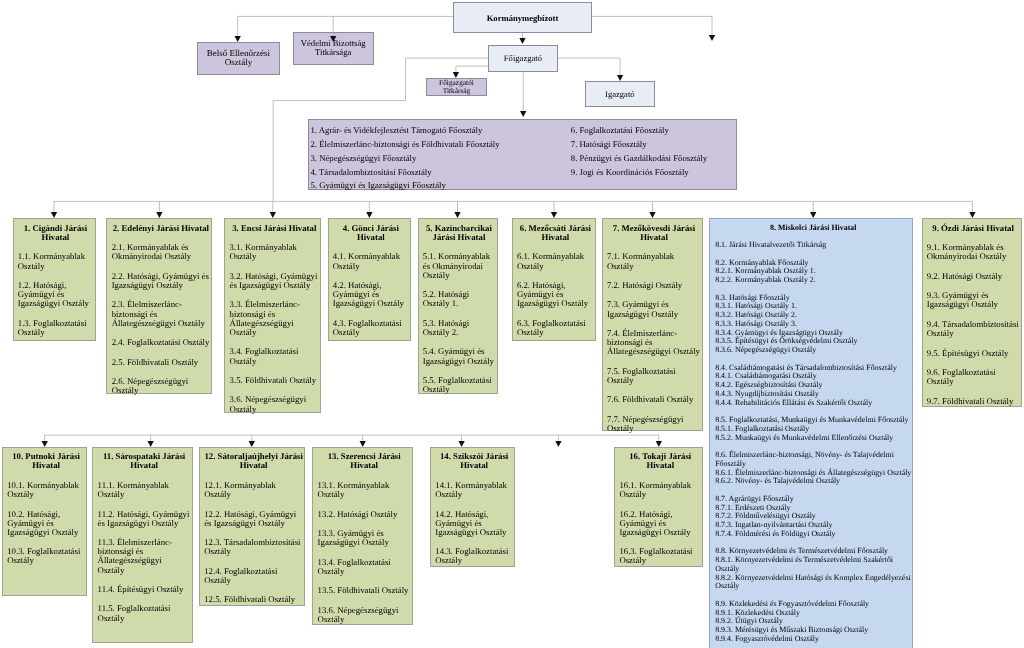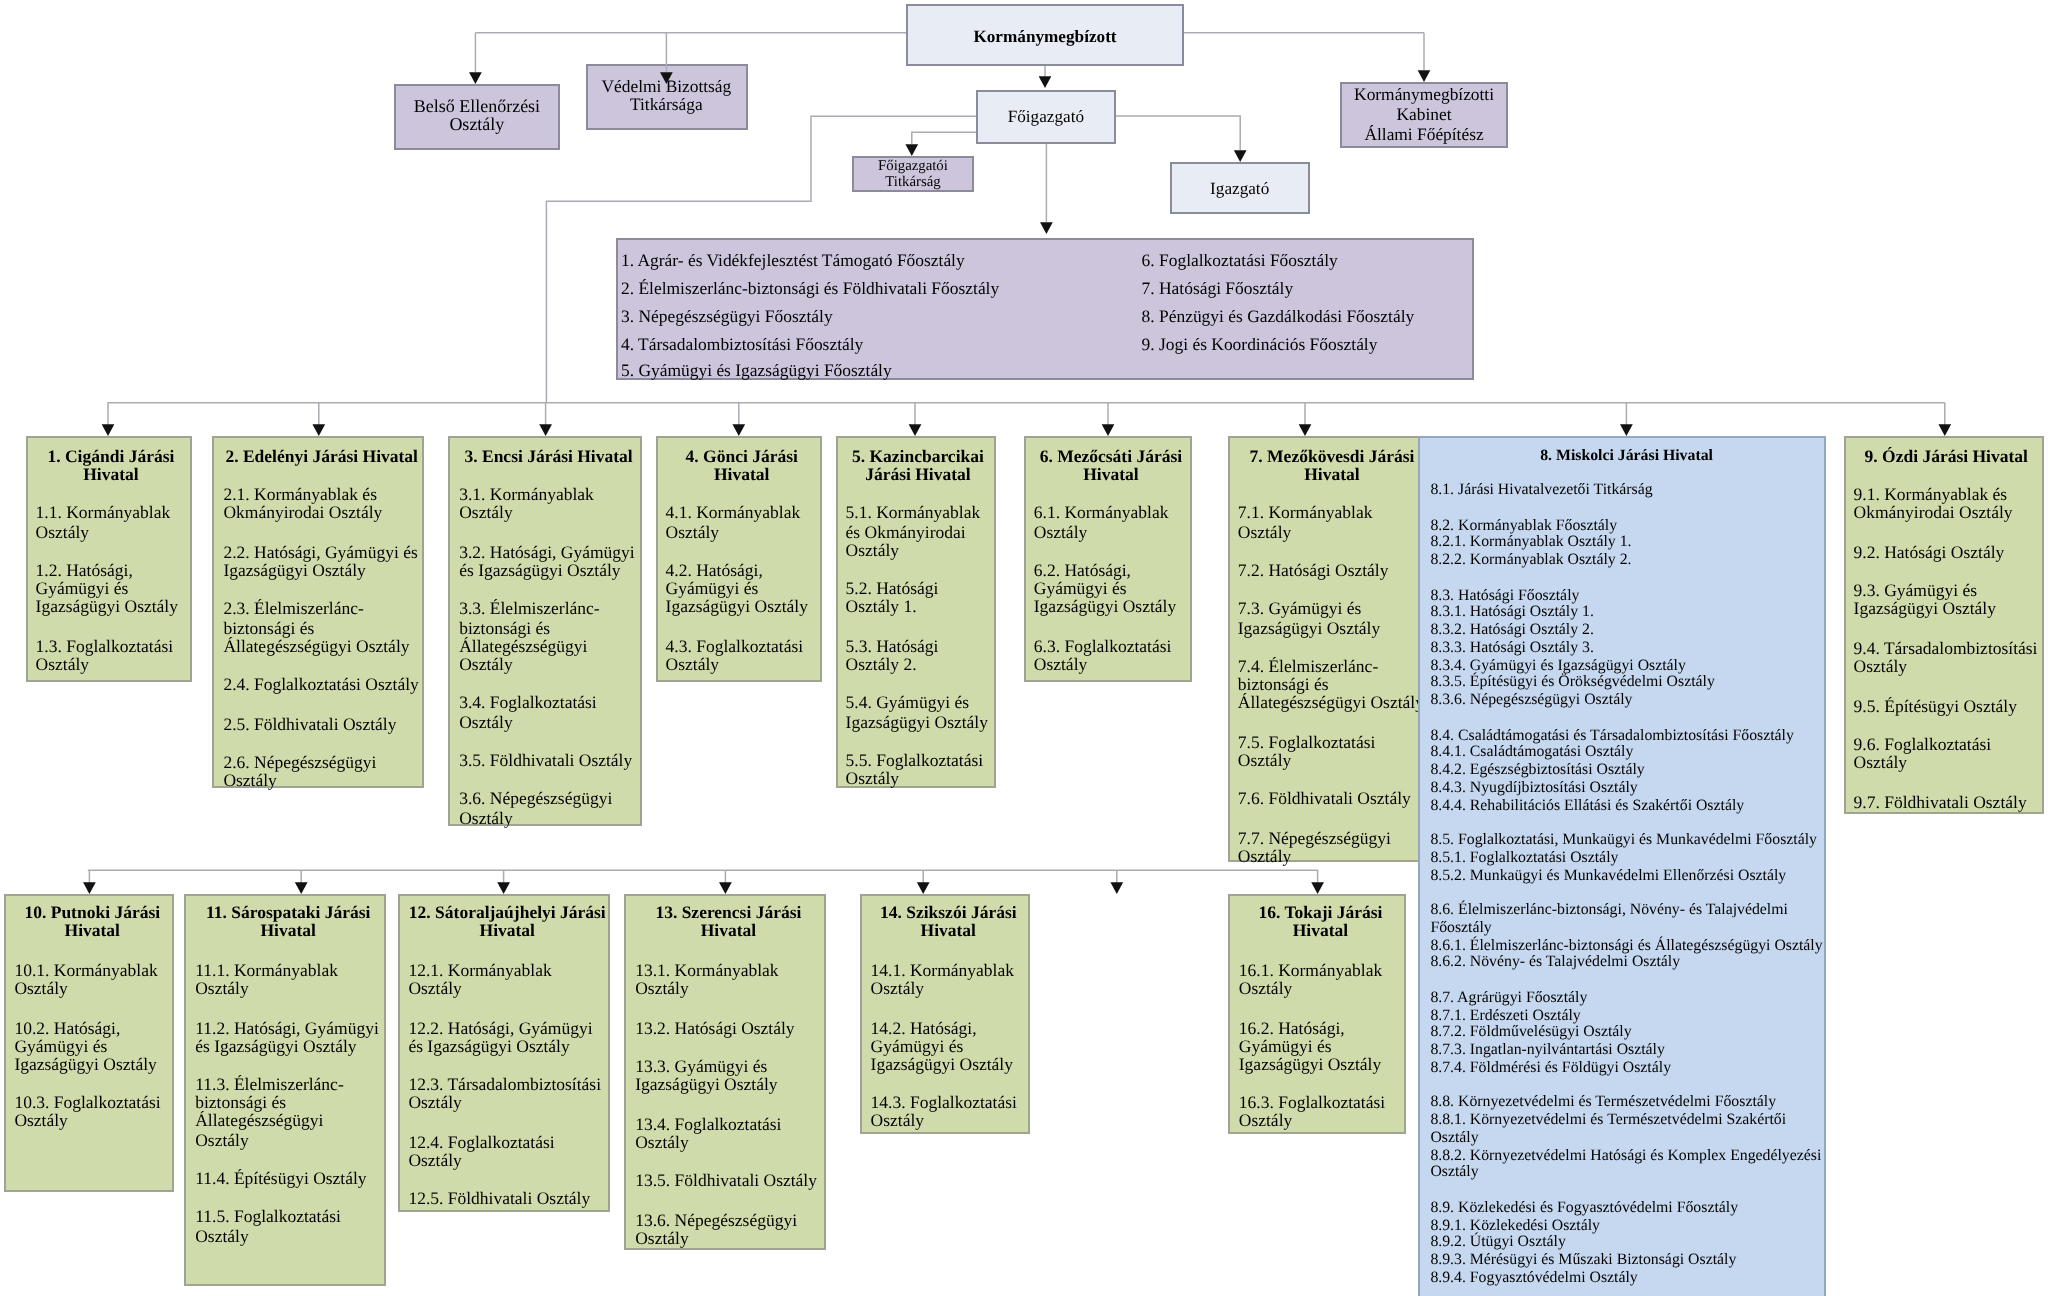--- a/index.html
+++ b/index.html
@@ -36,25 +36,20 @@
       <span class="bold" style="font-size:8.6px;line-height:10px">Kormánymegbízott</span>
     </div>
 <div class="box purple ctr" style="left:196.8px;top:41.9px;width:83.3px;height:32.7px;">
       <span class="" style="font-size:9.0px;line-height:9.6px;display:block">Belső Ellenőrzési</span>
       <span class="" style="font-size:9.0px;line-height:9.6px;display:block">Osztály</span>
     </div>
 <div class="box purple ctr" style="left:292.6px;top:32px;width:81.2px;height:32.7px;">
       <span class="" style="font-size:8.7px;line-height:9.6px;display:block">Védelmi Bizottság</span>
       <span class="" style="font-size:8.7px;line-height:9.6px;display:block">Titkársága</span>
     </div>
-<div class="box purple ctr" style="left:670.2px;top:41.2px;width:83.7px;height:33.2px;">
-      <span class="" style="font-size:8.7px;line-height:9.6px;display:block">Kormánymegbízotti</span>
-      <span class="" style="font-size:8.7px;line-height:9.6px;display:block">Kabinet</span>
-      <span class="" style="font-size:8.7px;line-height:9.6px;display:block">Állami Főépítész</span>
-    </div>
 <div class="box blue ctr" style="left:487.8px;top:44.5px;width:70.3px;height:27.0px;">
       <span class="" style="font-size:8.6px;line-height:10px">Főigazgató</span>
     </div>
 <div class="box purple ctr" style="left:426.3px;top:78.4px;width:60.4px;height:17.7px;">
       <span class="" style="font-size:7.4px;line-height:8.4px;display:block">Főigazgatói</span>
       <span class="" style="font-size:7.4px;line-height:8.4px;display:block">Titkárság</span>
     </div>
 <div class="box blue ctr" style="left:584.7px;top:81.2px;width:70.3px;height:26.3px;">
       <span class="" style="font-size:8.6px;line-height:10px">Igazgató</span>
     </div>
@@ -110,21 +105,21 @@
       <div class="ditem" style="font-size:8.75px;line-height:9.15px">5.3. Hatósági Osztály 2.</div>
       <div class="ditem" style="font-size:8.75px;line-height:9.15px">5.4. Gyámügyi és Igazságügyi Osztály</div>
       <div class="ditem" style="font-size:8.75px;line-height:9.15px">5.5. Foglalkoztatási Osztály</div>
     </div>
 <div class="box green" style="left:511.6px;top:218.4px;width:84.8px;height:122.4px;padding:4.4px 1.4px 3px 4.3px;">
       <div class="dtitle" style="font-size:8.75px;line-height:9.15px">6. Mezőcsáti Járási Hivatal</div>
       <div class="ditem" style="font-size:8.75px;line-height:9.15px">6.1. Kormányablak Osztály</div>
       <div class="ditem" style="font-size:8.75px;line-height:9.15px">6.2. Hatósági, Gyámügyi és Igazságügyi Osztály</div>
       <div class="ditem" style="font-size:8.75px;line-height:9.15px">6.3. Foglalkoztatási Osztály</div>
     </div>
-<div class="box green" style="left:601.6px;top:218.4px;width:101.9px;height:213.0px;padding:4.4px 1.4px 3px 4.3px;margin-left:12px;">
+<div class="box green" style="left:601.6px;top:218.4px;width:101.9px;height:213.0px;padding:4.4px 1.4px 3px 4.3px;">
       <div class="dtitle" style="font-size:8.75px;line-height:9.15px">7. Mezőkövesdi Járási Hivatal</div>
       <div class="ditem" style="font-size:8.75px;line-height:9.15px">7.1. Kormányablak Osztály</div>
       <div class="ditem" style="font-size:8.75px;line-height:9.15px">7.2. Hatósági Osztály</div>
       <div class="ditem" style="font-size:8.75px;line-height:9.15px">7.3. Gyámügyi és Igazságügyi Osztály</div>
       <div class="ditem" style="font-size:8.75px;line-height:9.15px">7.4. Élelmiszerlánc-biztonsági és Állategészségügyi Osztály</div>
       <div class="ditem" style="font-size:8.75px;line-height:9.15px">7.5. Foglalkoztatási Osztály</div>
       <div class="ditem" style="font-size:8.75px;line-height:9.15px">7.6. Földhivatali Osztály</div>
       <div class="ditem" style="font-size:8.75px;line-height:9.15px">7.7. Népegészségügyi Osztály</div>
     </div>
 <div class="box green" style="left:1.9px;top:446.9px;width:85.6px;height:149px;padding:4.4px 1.4px 3px 4.3px;">

